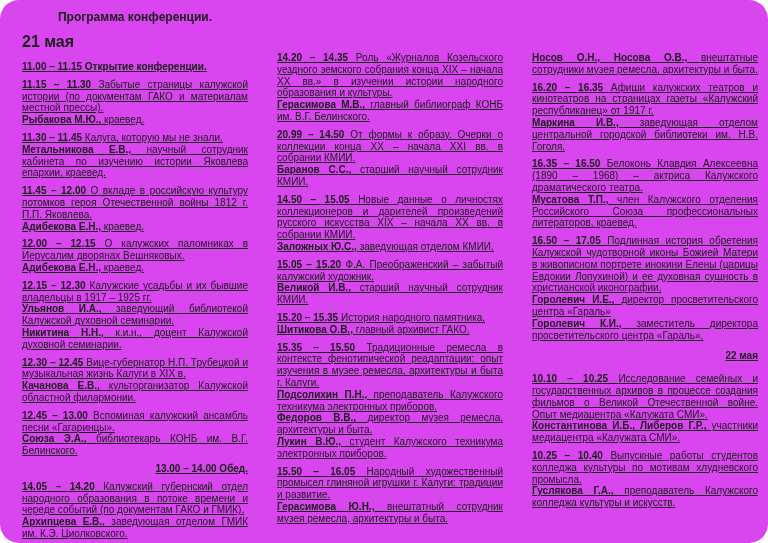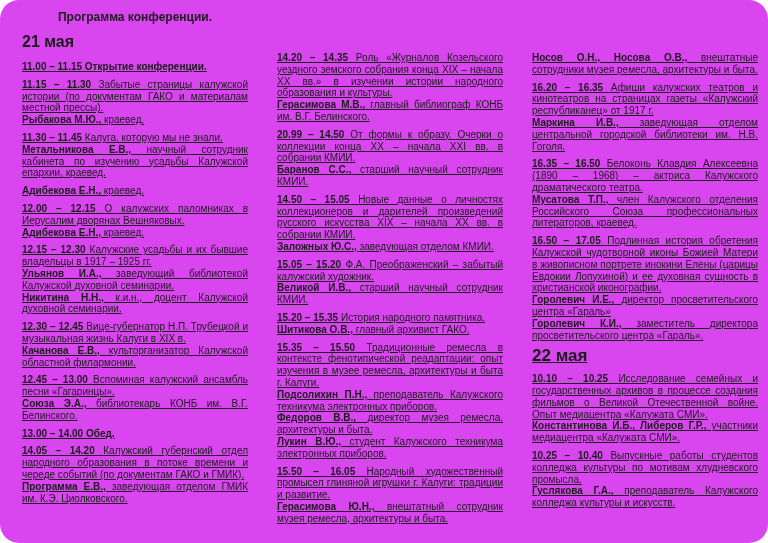--- a/index.html
+++ b/index.html
@@ -7,44 +7,45 @@
     width:768px; height:543px; background:#d946ef; box-sizing:border-box;
     padding:10px 10px 0 22px; display:flex; gap:29px; overflow:hidden;
     font-family:"Liberation Sans", sans-serif; color:#1c1c1c;border-radius:19px;
   }
   .col { flex:0 0 226px; width:226px; }
   .col.offset { padding-top:42px; }
   .doc-title { margin:0 0 9px; text-align:center; font-size:12px; font-weight:bold; }
   .day-heading { margin:0 0 10px; font-size:16px; font-weight:bold; }
   .block { margin:0 0 6px; }
   .para { margin:0; font-size:10px; line-height:11.8px; text-align:justify;text-decoration:underline; }
-  .block.centered .para { text-align:left; font-weight:bold; }
+  .block.centered .para { text-align:right; font-weight:bold; }
   .block.day2 { margin:9px 0 11px; }
-  .block.day2 .para { text-align:left; font-size:17px; font-weight:bold; }
+  .block.day2 .para { text-align:right; font-size:10px; font-weight:bold; }
   .bold { font-weight:bold; }
 </style>
 </head>
 <body>
 
 <div class="page">
   <div class="col">
     <h1 class="doc-title">Программа конференции.</h1>
     <h2 class="day-heading">21 мая</h2>
   <div class="block">
         <p class="para"><span class="bold">11.00 – 11.15 Открытие конференции.</span></p>
       </div>
       <div class="block">
         <p class="para"><span class="bold">11.15 – 11.30 </span><span>Забытые страницы калужской истории (по документам ГАКО и материалам местной прессы).</span></p>
         <p class="para"><span class="bold">Рыбакова М.Ю.,</span><span> краевед.</span></p>
       </div>
       <div class="block">
         <p class="para"><span class="bold">11.30 – 11.45 </span><span>Калуга, которую мы не знали.</span></p>
-        <p class="para"><span class="bold">Метальникова Е.В.,</span><span> научный сотрудник кабинета по изучению усадьбы Калужской епархии, краевед.</span></p>
+        <p class="para"><span class="bold">Метальникова Е.В.,</span><span> научный сотрудник кабинета по изучению истории Яковлева епархии, краевед.</span></p>
       </div>
       <div class="block">
+        <p class="para"><span class="bold">11.45 – 12.00 </span><span>О вкладе в российскую культуру потомков героя Отечественной войны 1812 г. П.П. Яковлева.</span></p>
         <p class="para"><span class="bold">Адибекова Е.Н.,</span><span> краевед.</span></p>
       </div>
       <div class="block">
         <p class="para"><span class="bold">12.00 – 12.15 </span><span>О калужских паломниках в Иерусалим дворянах Вешняковых.</span></p>
         <p class="para"><span class="bold">Адибекова Е.Н.,</span><span> краевед.</span></p>
       </div>
       <div class="block">
         <p class="para"><span class="bold">12.15 – 12.30 </span><span>Калужские усадьбы и их бывшие владельцы в 1917 – 1925 гг.</span></p>
         <p class="para"><span class="bold">Ульянов И.А.,</span><span> заведующий библиотекой Калужской духовной семинарии.</span></p>
         <p class="para"><span class="bold">Никитина Н.Н.,</span><span> к.и.н., доцент Калужской духовной семинарии.</span></p>
@@ -55,21 +56,21 @@
       </div>
       <div class="block">
         <p class="para"><span class="bold">12.45 – 13.00 </span><span>Вспоминая калужский ансамбль песни «Гагаринцы».</span></p>
         <p class="para"><span class="bold">Союза Э.А.,</span><span> библиотекарь КОНБ им. В.Г. Белинского.</span></p>
       </div>
       <div class="block centered">
         <p class="para"><span class="bold">13.00 – 14.00 Обед.</span></p>
       </div>
       <div class="block">
         <p class="para"><span class="bold">14.05 – 14.20 </span><span>Калужский губернский отдел народного образования в потоке времени и череде событий (по документам ГАКО и ГМИК).</span></p>
-        <p class="para"><span class="bold">Программа Е.В.,</span><span> заведующая отделом ГМИК им. К.Э. Циолковского.</span></p>
+        <p class="para"><span class="bold">Архипцева Е.В.,</span><span> заведующая отделом ГМИК им. К.Э. Циолковского.</span></p>
       </div>
     </div>
   <div class="col offset">
       <div class="block">
         <p class="para"><span class="bold">14.20 – 14.35 </span><span>Роль «Журналов Козельского уездного земского собрания конца XIX – начала XX вв.» в изучении истории народного образования и культуры.</span></p>
         <p class="para"><span class="bold">Герасимова М.В.,</span><span> главный библиограф КОНБ им. В.Г. Белинского.</span></p>
       </div>
       <div class="block">
         <p class="para"><span class="bold">20.99 – 14.50 </span><span>От формы к образу. Очерки о коллекции конца XX – начала XXI вв. в собрании КМИИ.</span></p>
         <p class="para"><span class="bold">Баранов С.С.,</span><span> старший научный сотрудник КМИИ.</span></p>

